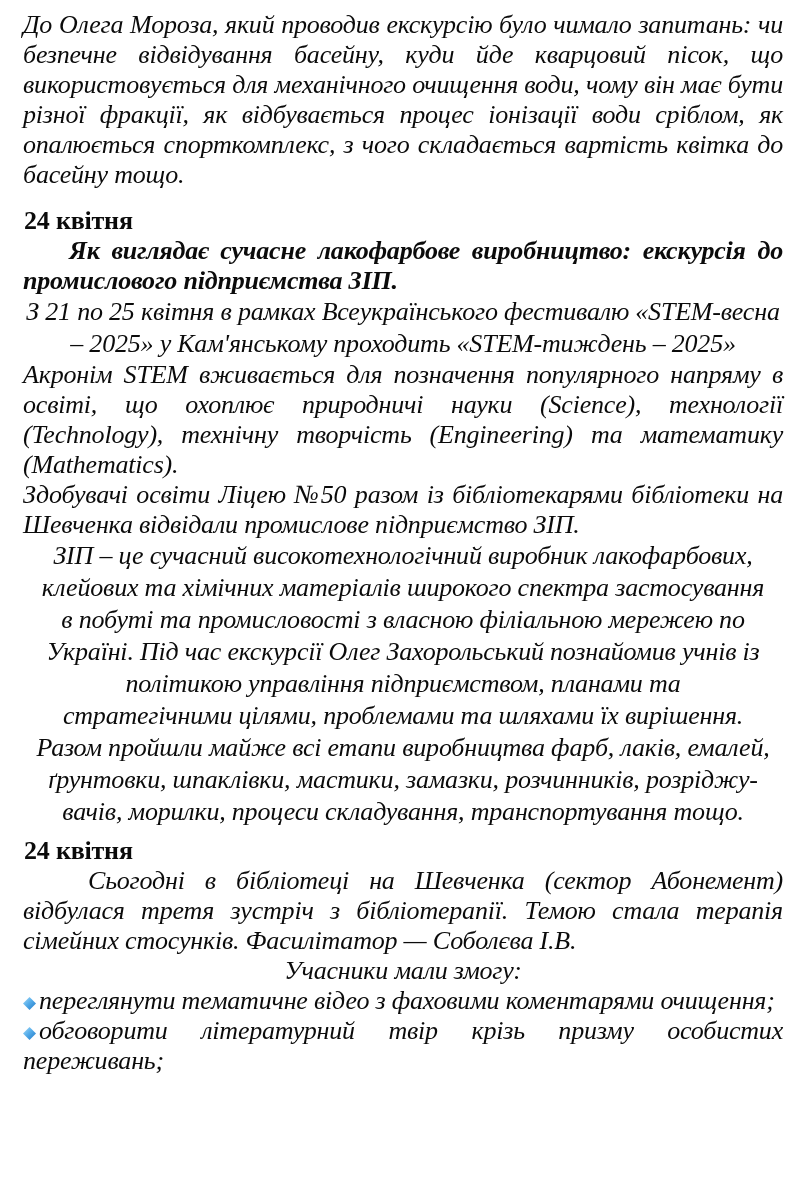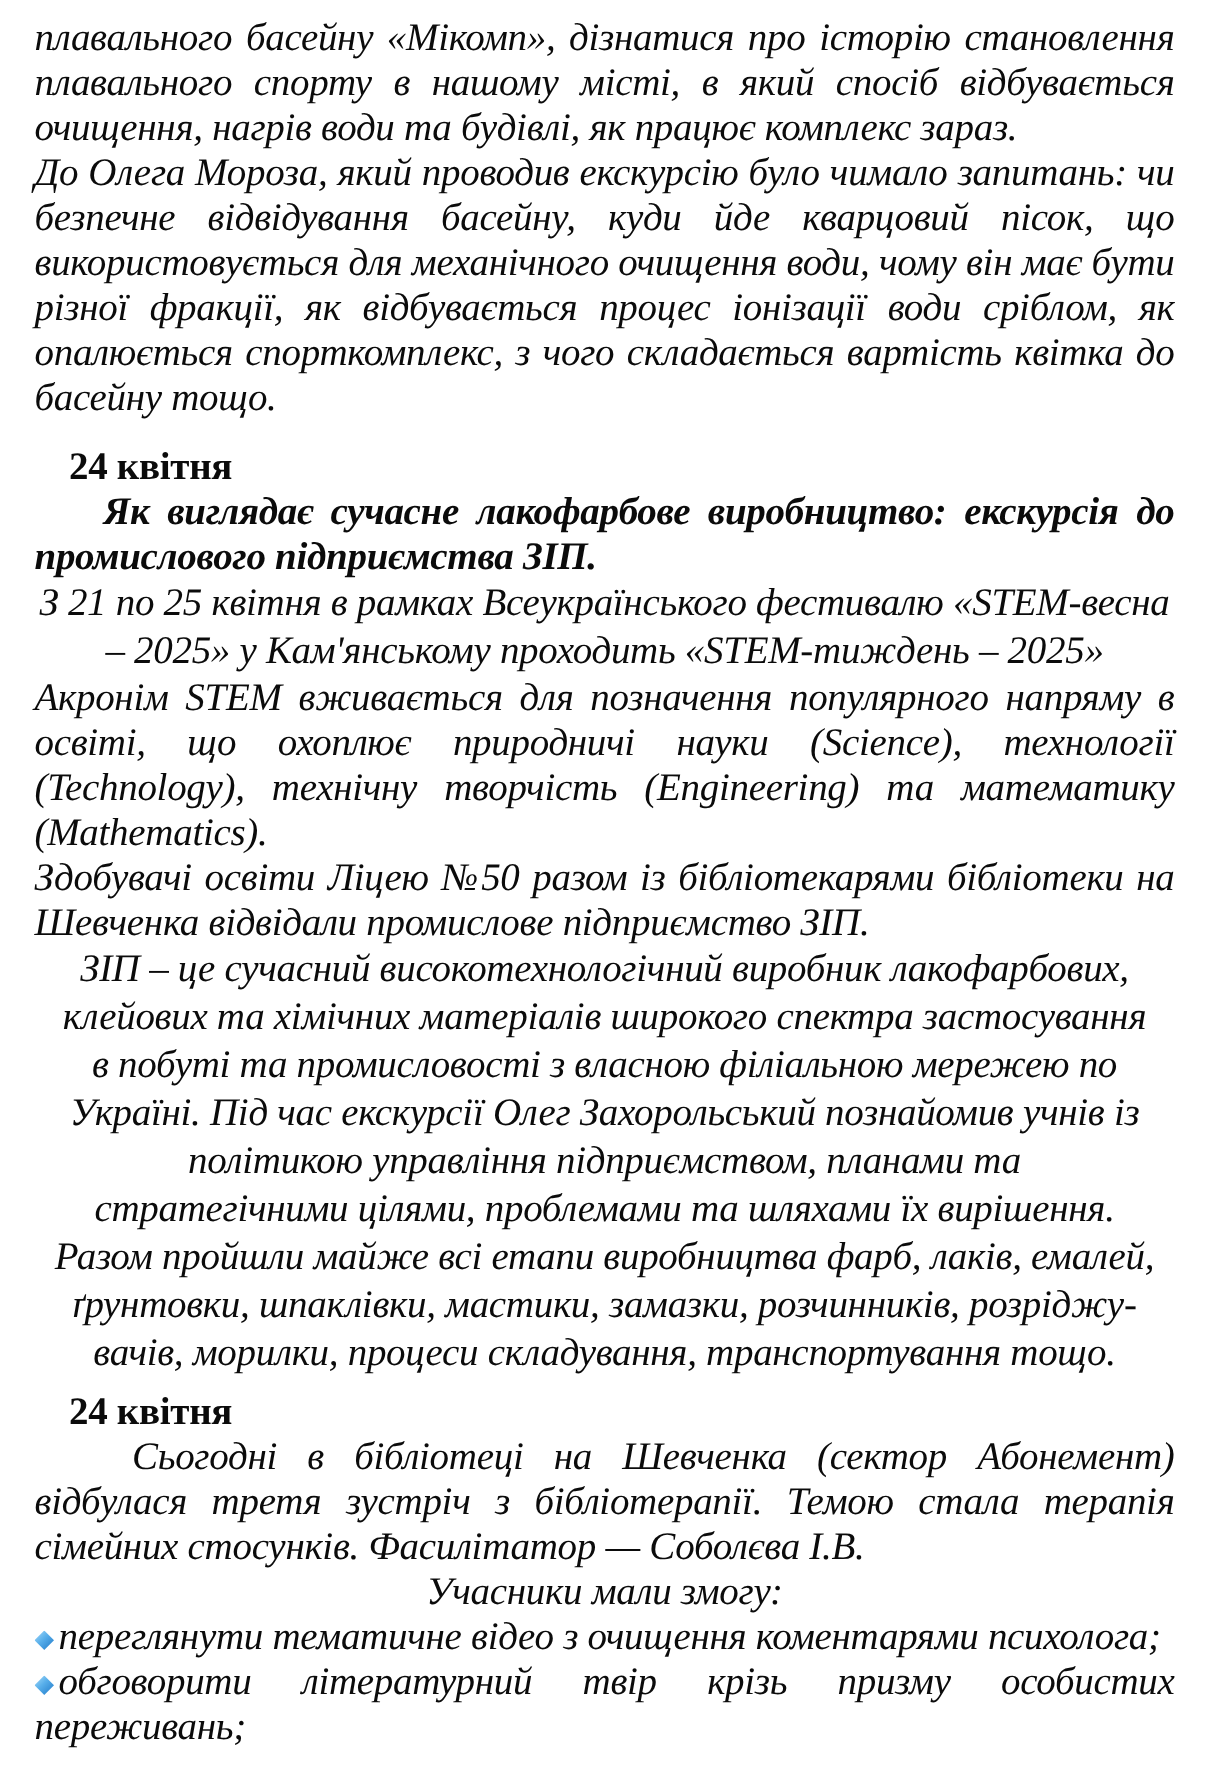--- a/index.html
+++ b/index.html
@@ -33,53 +33,52 @@
     white-space: pre-line;
     line-height: 32px;
   }
   .para.indent-lg { text-indent: 46px; font-weight: bold; }
   .para.indent-xl { text-indent: 65px; }
   .heading {
     font-style: normal;
     font-weight: bold;
     font-size: 26px;
     line-height: 30px;
-    margin: 0 0 0 23px;
+    margin: 0 0 0 1px;
   }
   .heading.section-gap-lg { margin-top: 16px; }
   .heading.section-gap-sm { margin-top: 8px; }
   .diamond {
     display: inline-block;
     width: 13px;
     height: 13px;
     margin-right: 3px;
     vertical-align: -1px;
     background: linear-gradient(135deg, #a9dcfa 0%, #57aeea 45%, #1f78c8 100%);
     clip-path: polygon(50% 0, 100% 50%, 50% 100%, 0 50%);
   }
 </style>
 </head>
 <body>
 
 <div class="page">
-    <p class="para">плавального басейну «Мікомп», дізнатися про історію становлення плавального спорту в нашому місті, в який спосіб відбувається очищення, нагрів води та будівлі, як працює комплекс зараз.</p>
     <p class="para">До Олега Мороза, який проводив екскурсію було чимало запитань: чи безпечне відвідування басейну, куди йде кварцовий пісок, що використовується для механічного очищення води, чому він має бути різної фракції, як відбувається процес іонізації води сріблом, як опалюється спорткомплекс, з чого складається вартість квітка до басейну тощо.</p>
     <h2 class="heading section-gap-lg">24 квітня</h2>
     <p class="para indent-lg">Як виглядає сучасне лакофарбове виробництво: екскурсія до промислового підприємства ЗІП.</p>
     <p class="para lines">З 21 по 25 квітня в рамках Всеукраїнського фестивалю «STEM-весна
 – 2025» у Кам'янському проходить «STEM-тиждень – 2025»</p>
     <p class="para">Акронім STEM вживається для позначення популярного напряму в освіті, що охоплює природничі науки (Science), технології (Technology), технічну творчість (Engineering) та математику (Mathematics).</p>
     <p class="para">Здобувачі освіти Ліцею №50 разом із бібліотекарями бібліотеки на Шевченка відвідали промислове підприємство ЗІП.</p>
     <p class="para lines">ЗІП – це сучасний високотехнологічний виробник лакофарбових,
 клейових та хімічних матеріалів широкого спектра застосування
 в побуті та промисловості з власною філіальною мережею по
 Україні. Під час екскурсії Олег Захорольський познайомив учнів із
 політикою управління підприємством, планами та
 стратегічними цілями, проблемами та шляхами їх вирішення.
 Разом пройшли майже всі етапи виробництва фарб, лаків, емалей,
 ґрунтовки, шпаклівки, мастики, замазки, розчинників, розріджу-
 вачів, морилки, процеси складування, транспортування тощо.</p>
     <h2 class="heading section-gap-sm">24 квітня</h2>
     <p class="para indent-xl">Сьогодні в бібліотеці на Шевченка (сектор Абонемент) відбулася третя зустріч з бібліотерапії. Темою стала терапія сімейних стосунків. Фасилітатор — Соболєва І.В.</p>
     <p class="para left">Учасники мали змогу:</p>
-    <p class="para"><span class="diamond"></span><span>переглянути тематичне відео з очищення коментарями психолога;</span></p>
+    <p class="para"><span class="diamond"></span><span>переглянути тематичне відео з фаховими коментарями очищення;</span></p>
     <p class="para"><span class="diamond"></span><span>обговорити літературний твір крізь призму особистих переживань;</span></p>
   </div>
 
 </body></html>

